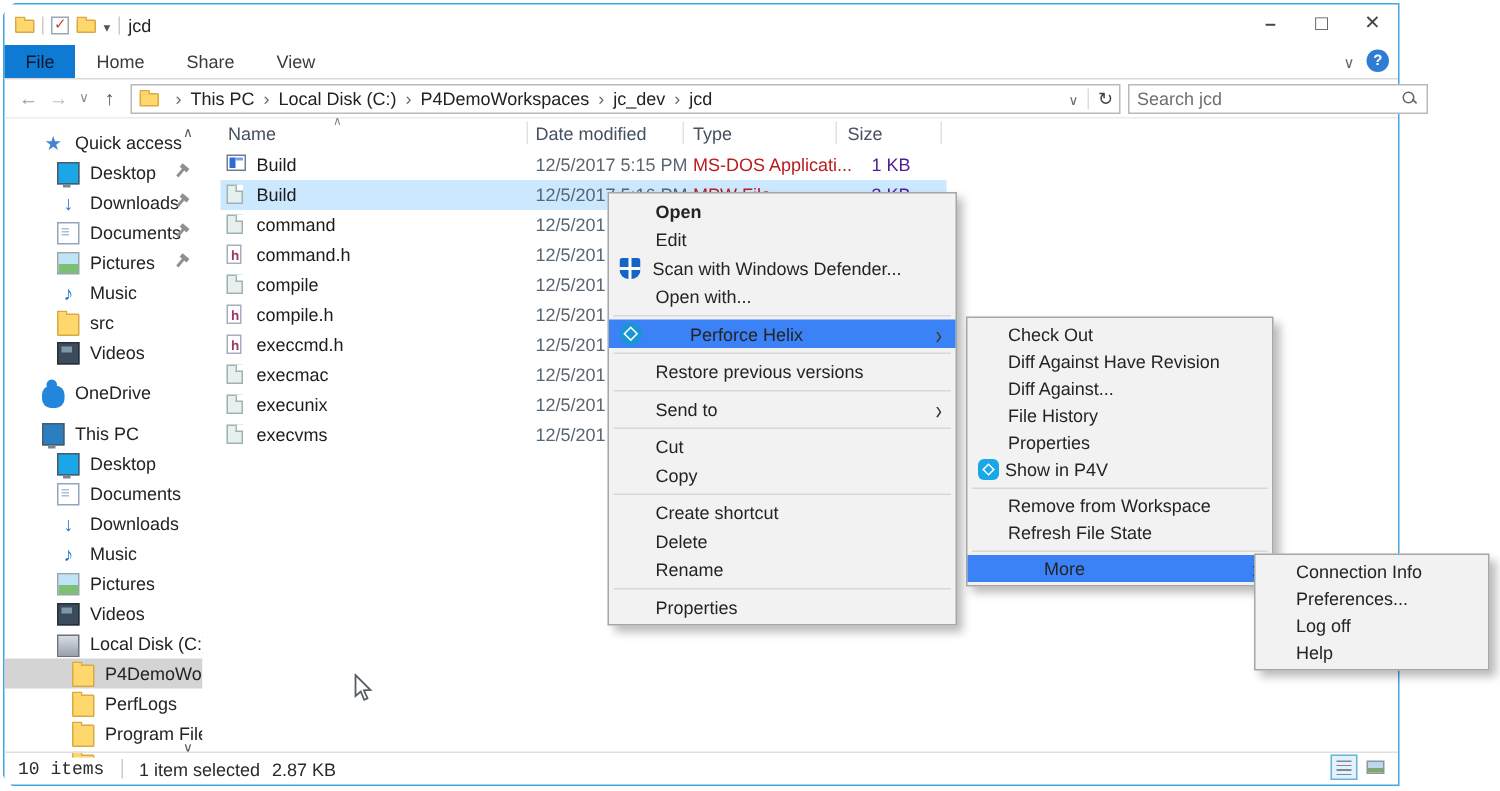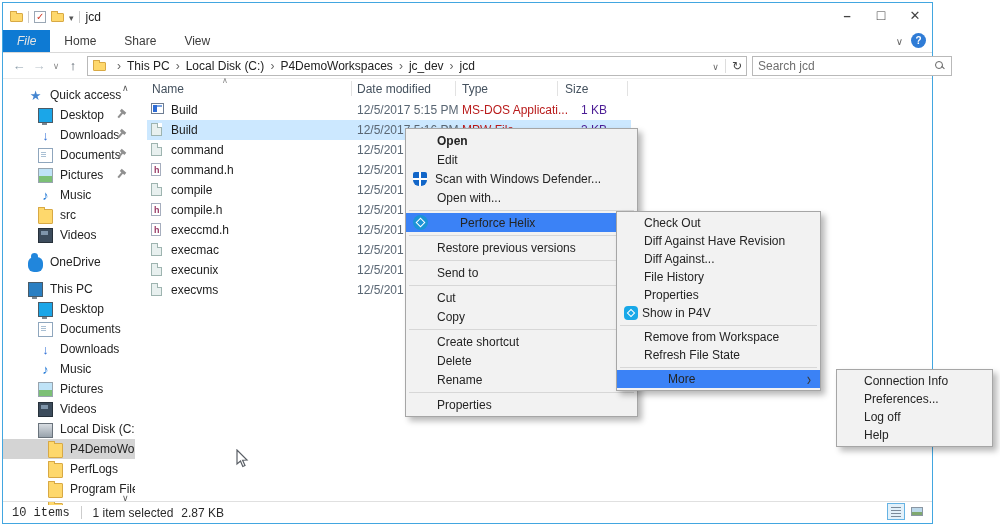--- a/index.html
+++ b/index.html
@@ -1,37 +1,37 @@
 <!DOCTYPE html>
 <html><head>
 <meta charset="utf-8">
 <style>
   * { box-sizing: border-box; margin: 0; padding: 0; }
   body { background:#fff; font-family:"Liberation Sans","DejaVu Sans",sans-serif; font-size:12px; color:#1c1c1c; }
-  #canvas { position:relative; width:1000px; height:527px; background:#fff; overflow:hidden; }
+  #canvas { position:relative; width:1000px; height:527px; background:#fff; overflow:hidden;border-radius:18px; }
 
   
   #win { position:absolute; left:2px; top:2px; width:931px; height:522px; background:#fff; border:1px solid #42a6e0; }
 
   
   .titlebar { position:absolute; left:0; top:0; right:0; height:28px; display:flex; align-items:center; }
   .qat { display:flex; align-items:center; gap:5px; padding-left:7px; }
   .qat-sep { width:1px; height:12px; background:#ccc; }
   .title-text { margin-left:6px; color:#222; }
   .win-controls { position:absolute; right:0; top:0; display:flex; }
   .wbtn { width:34px; height:24px; display:flex; align-items:center; justify-content:center; color:#444; font-size:13px; }
   .wbtn.close::before { content:"✕"; }
   .wbtn.max::before { content:"□"; font-size:14px; }
   .wbtn.min::before { content:"–"; font-weight:bold; }
   .chev-small::before { content:"▾"; font-size:9px; color:#555; }
 
   
   .tabrow { position:absolute; left:0; top:28px; right:0; height:22px; border-bottom:1px solid #d9d9d9; display:flex; align-items:flex-end; }
   .tab { height:22px; line-height:22px; padding:0 14px; color:#3c3c3c; }
-  .tab.f-active { background:#0e7ad3; color:#e5e5e5;font-style:italic; }
+  .tab.f-active { background:#0e7ad3; color:#0f172a; }
   .ribbon-right { position:absolute; right:6px; top:30px; display:flex; align-items:center; gap:8px; }
   .rib-chev::before { content:"∨"; color:#666; font-size:10px; }
   .help-circle { width:15px; height:15px; border-radius:50%; background:#2f7cd6; color:#fff; font-size:10px; font-weight:bold; display:flex; align-items:center; justify-content:center; }
 
   
   .addrrow { position:absolute; left:0; top:50px; right:0; height:26px; border-bottom:1px solid #ececec; display:flex; align-items:center; }
   .nav-btn { width:20px; text-align:center; font-size:13px; }
   .nav-back { color:#8fa0ad; margin-left:6px; }
   .nav-fwd { color:#b9c2ca; }
   .nav-chev { color:#8a8a8a; font-size:9px; width:14px; text-align:center; }
@@ -92,21 +92,21 @@
   .st-size { margin-left:8px; }
   .view-btns { position:absolute; right:6px; top:1px; display:flex; gap:3px; }
   .vbtn { width:18px; height:17px; display:flex; align-items:center; justify-content:center; border:1px solid transparent; }
   .vbtn.active { border-color:#66b3e3; background:#e3f1fa; }
   .vdetails { width:10px; height:10px; background:repeating-linear-gradient(180deg,#7a8a9a 0 1px,transparent 1px 3px); }
   .vthumb { width:12px; height:9px; border:1px solid #8a96a2; background:linear-gradient(180deg,#bcd8ea 55%,#7fa86f 55%); }
 
   
   .menu { position:absolute; background:#f2f2f2; border:1px solid #a6a6a6; box-shadow:4px 4px 6px rgba(0,0,0,.28); padding:2px 0; }
   #ctx-menu { left:405px; top:128px; width:233px; z-index:20; }
-  #helix-menu { left:616px; top:211px; width:205px; z-index:21; }
+  #helix-menu { left:644px; top:211px; width:205px; z-index:21; }
   #more-menu { left:836px; top:369px; width:157px; z-index:22; }
   .mi { position:relative; display:flex; align-items:center; color:#242424; }
   #ctx-menu .mi { height:19px; }
   #helix-menu .mi, #more-menu .mi { height:18px; }
   .mi.f-highlighted { background:#3b82f6;gap:24px; }
   .mi.f-bold .mlabel { font-weight:bold; }
   .mi.f-sep_after { margin-bottom:6px; }
   .mi.f-sep_after::after { content:""; position:absolute; left:3px; right:3px; bottom:-4px; height:1px; background:#d7d7d7; }
   .mic { flex:0 0 auto; width:16px; height:16px; margin-left:7px; display:flex; align-items:center; justify-content:center; }
   #ctx-menu .mlabel { margin-left:8px; }

